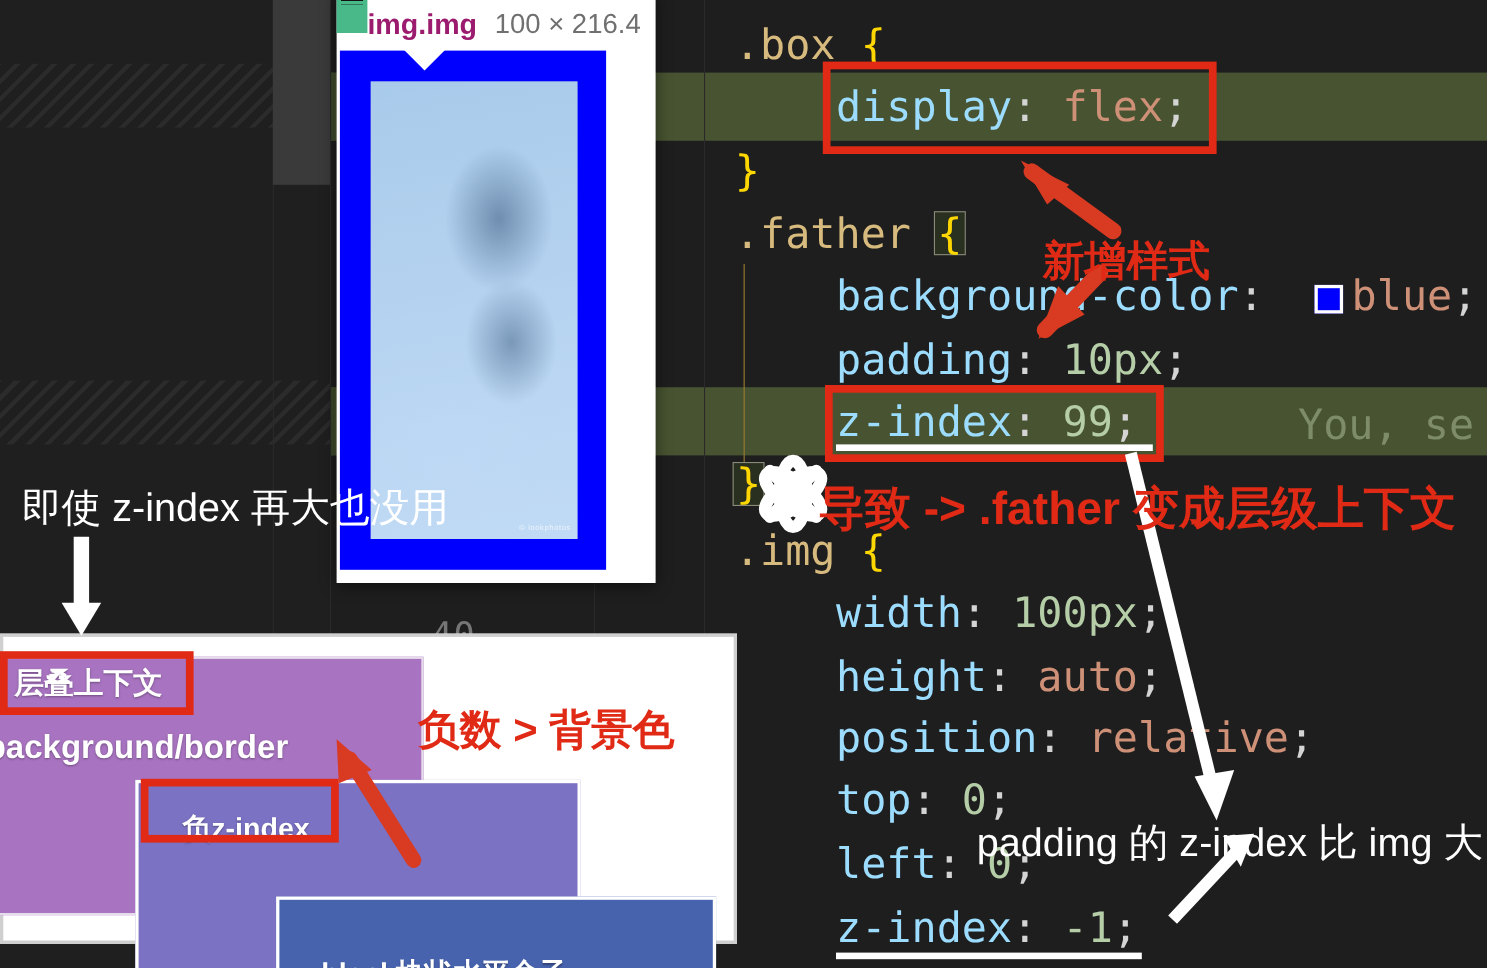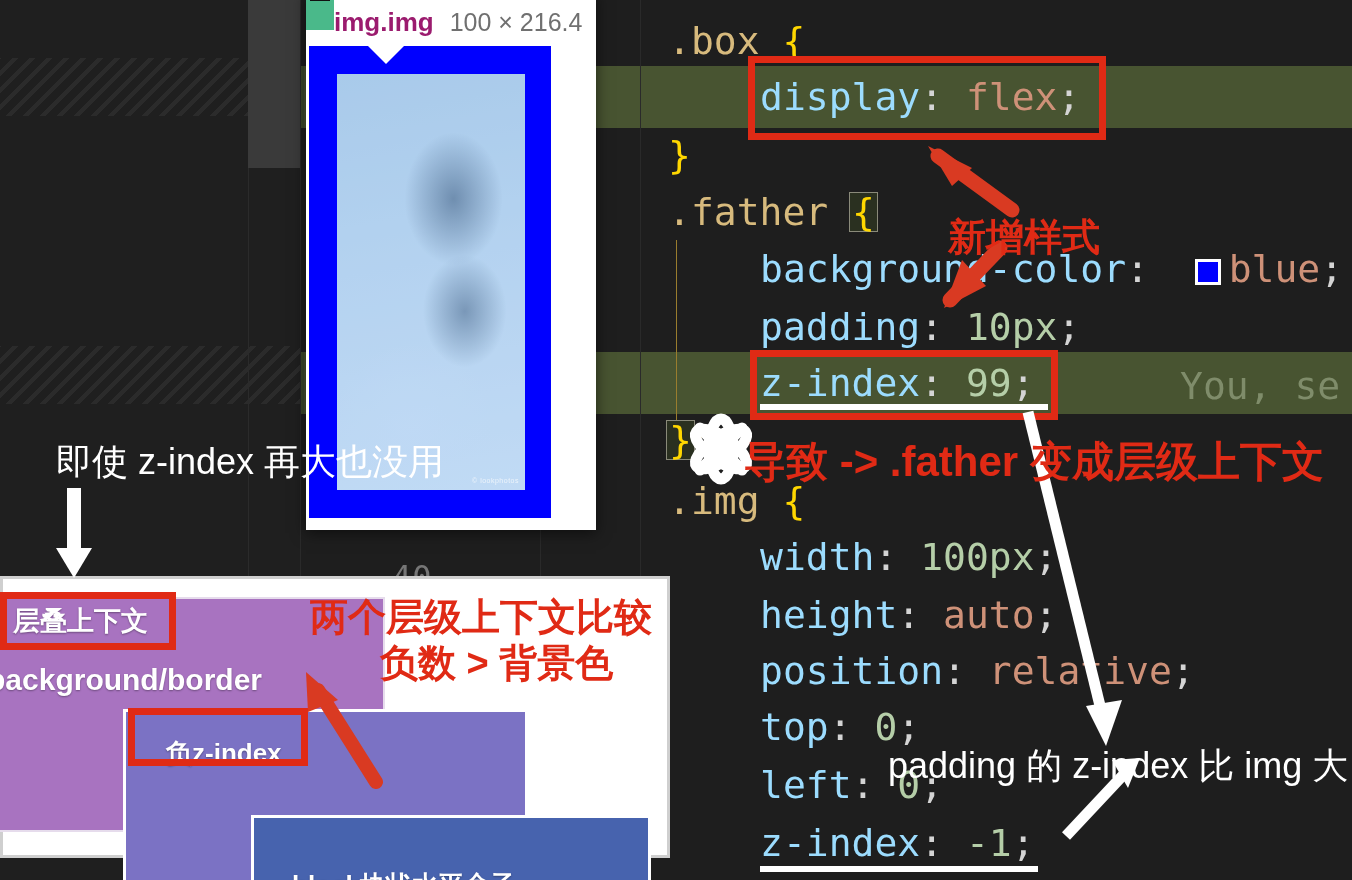--- a/index.html
+++ b/index.html
@@ -240,17 +240,16 @@
       <path d="M700,428 L742,470 M742,428 L700,470"></path>
       <ellipse cx="721" cy="449" rx="30" ry="12" transform="rotate(35 721 449)"></ellipse>
       <ellipse cx="721" cy="449" rx="30" ry="12" transform="rotate(-35 721 449)"></ellipse>
       <ellipse cx="721" cy="449" rx="30" ry="12" transform="rotate(90 721 449)"></ellipse>
     </g>
   </svg>
 
   <div class="ann ann-red" style="left:948px; top:212px;">新增样式</div>
   <div class="ann ann-red-lg" style="left:744px; top:434px;">导致 -&gt; .father 变成层级上下文</div>
   <div class="ann ann-white" style="left:888px; top:742px;">padding 的 z-index 比 img 大</div>
-  <div class="ann ann-white" style="left:20px;  top:438px;margin-left:36px;">即使 z-index 再大也没用</div>
-  <div class="ann ann-red" style="left:310px; top:592px;">两个层级上下文比较</div>
+  <div class="ann ann-white" style="left:20px;  top:438px;">即使 z-index 再大也没用</div>
   <div class="ann ann-red" style="left:380px; top:638px;">负数 &gt; 背景色</div>
 
 </div>
 
 </body></html>

